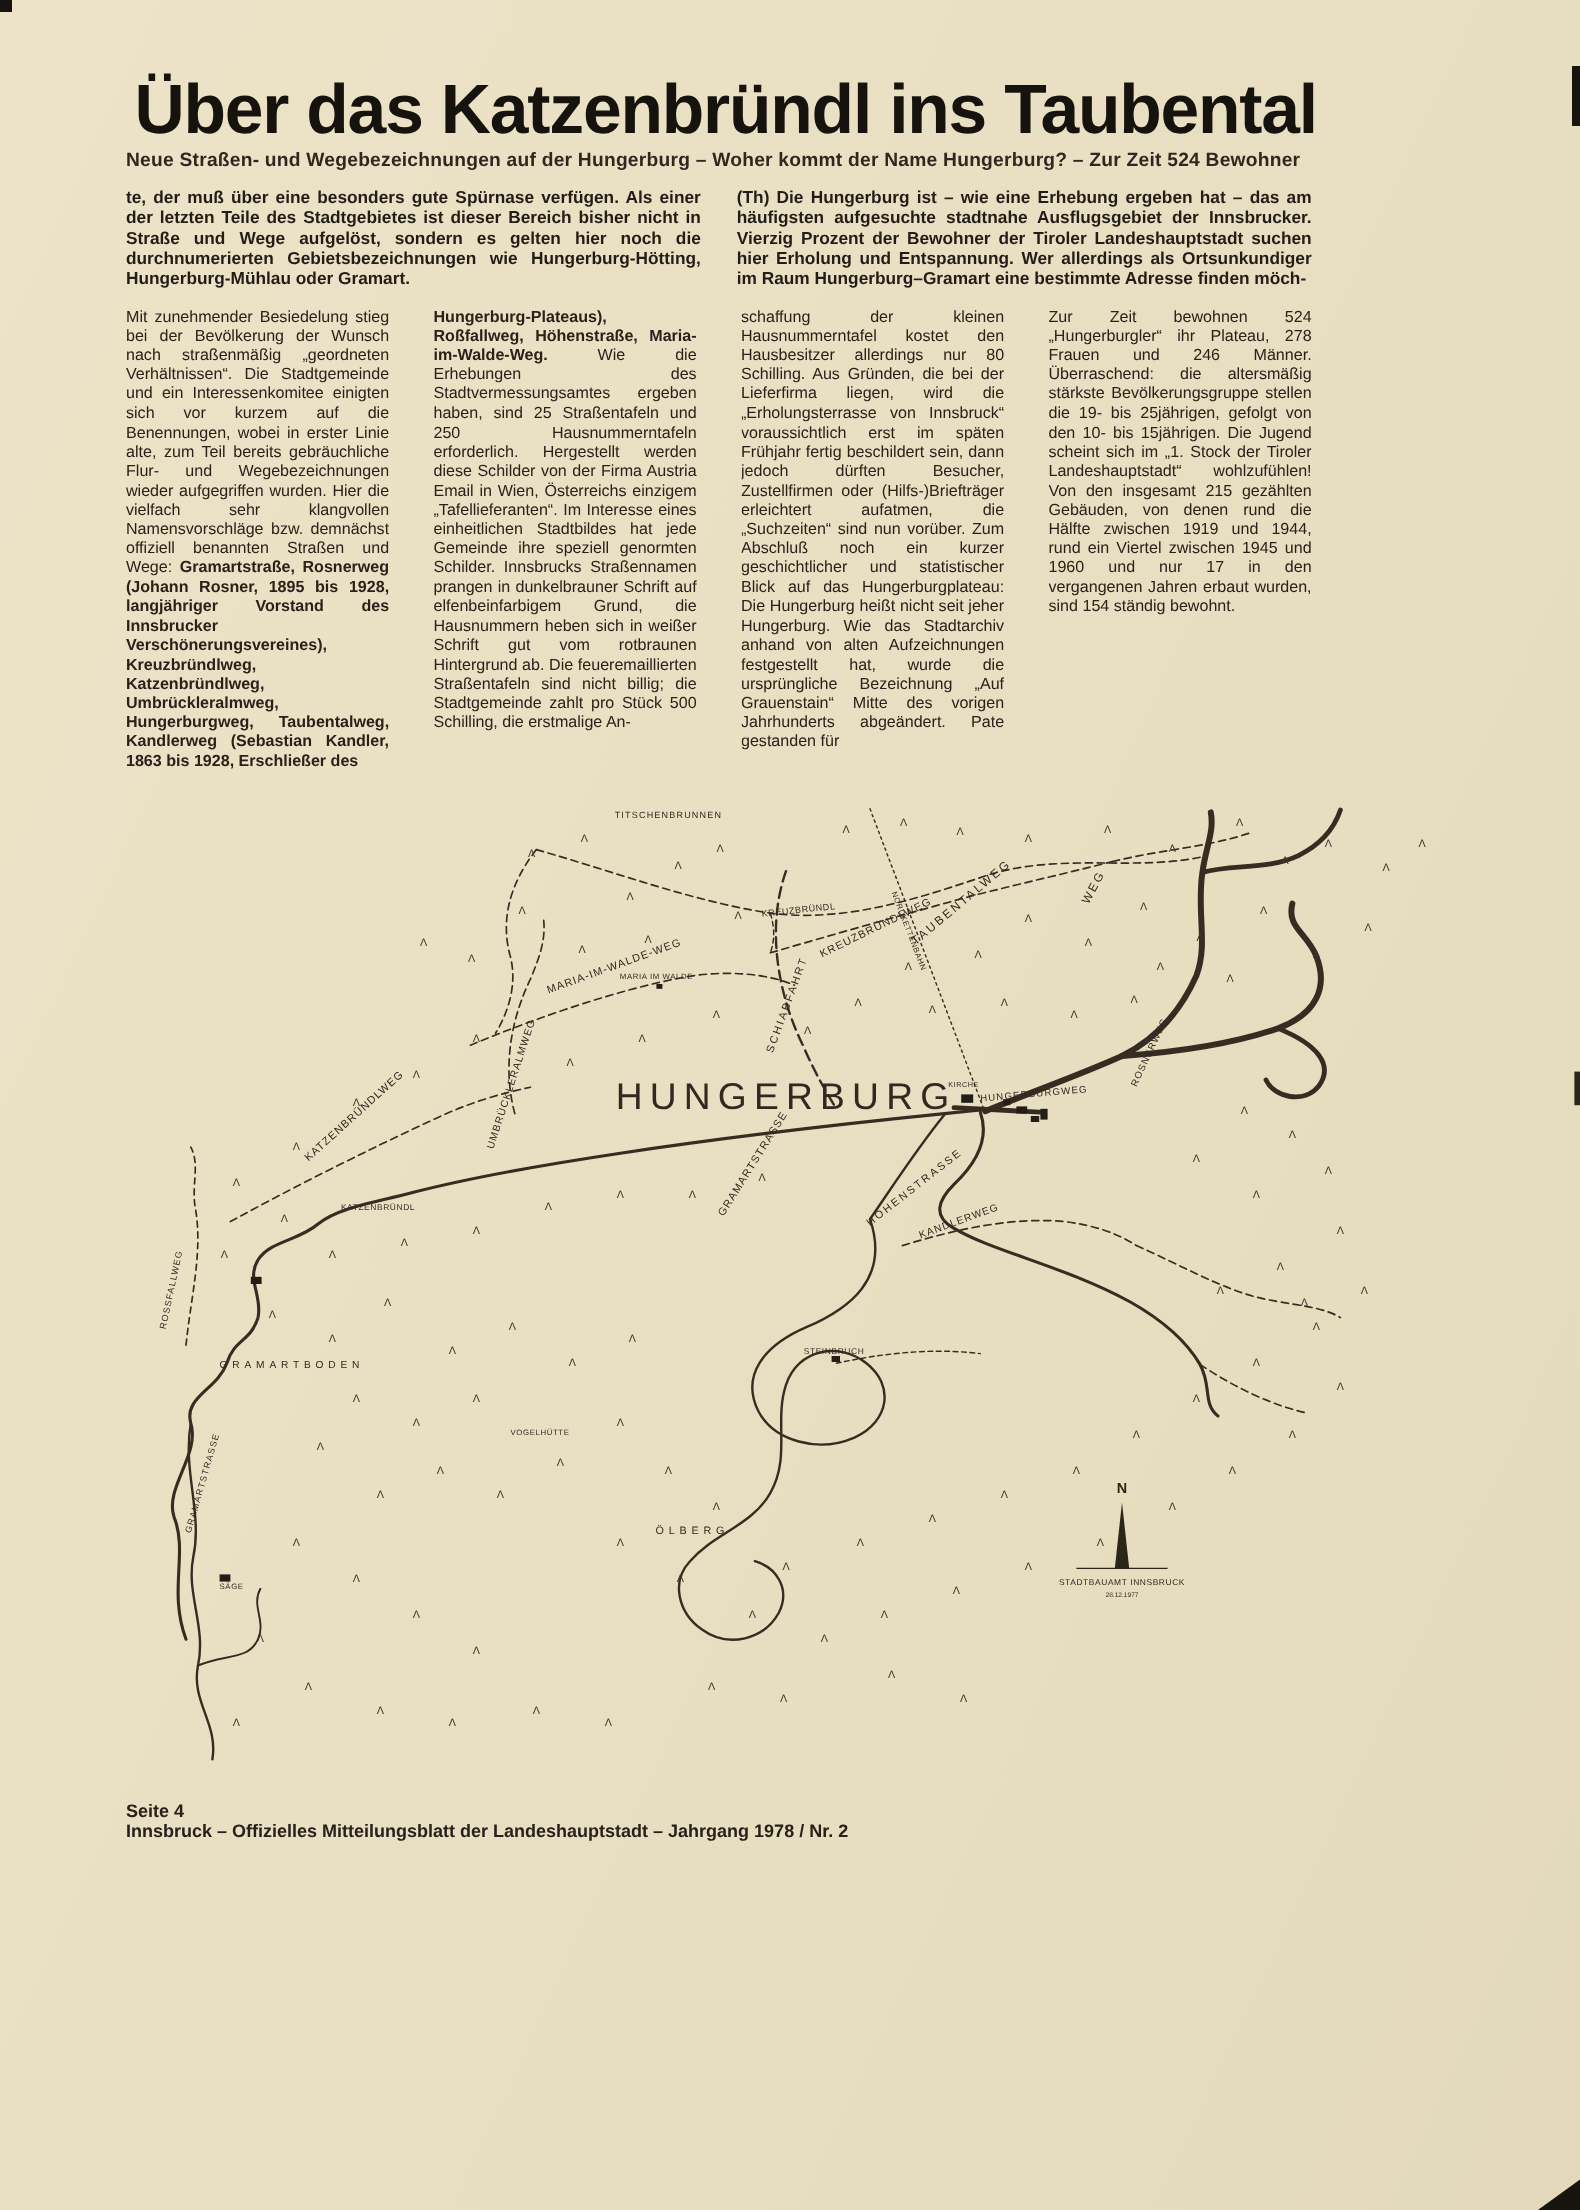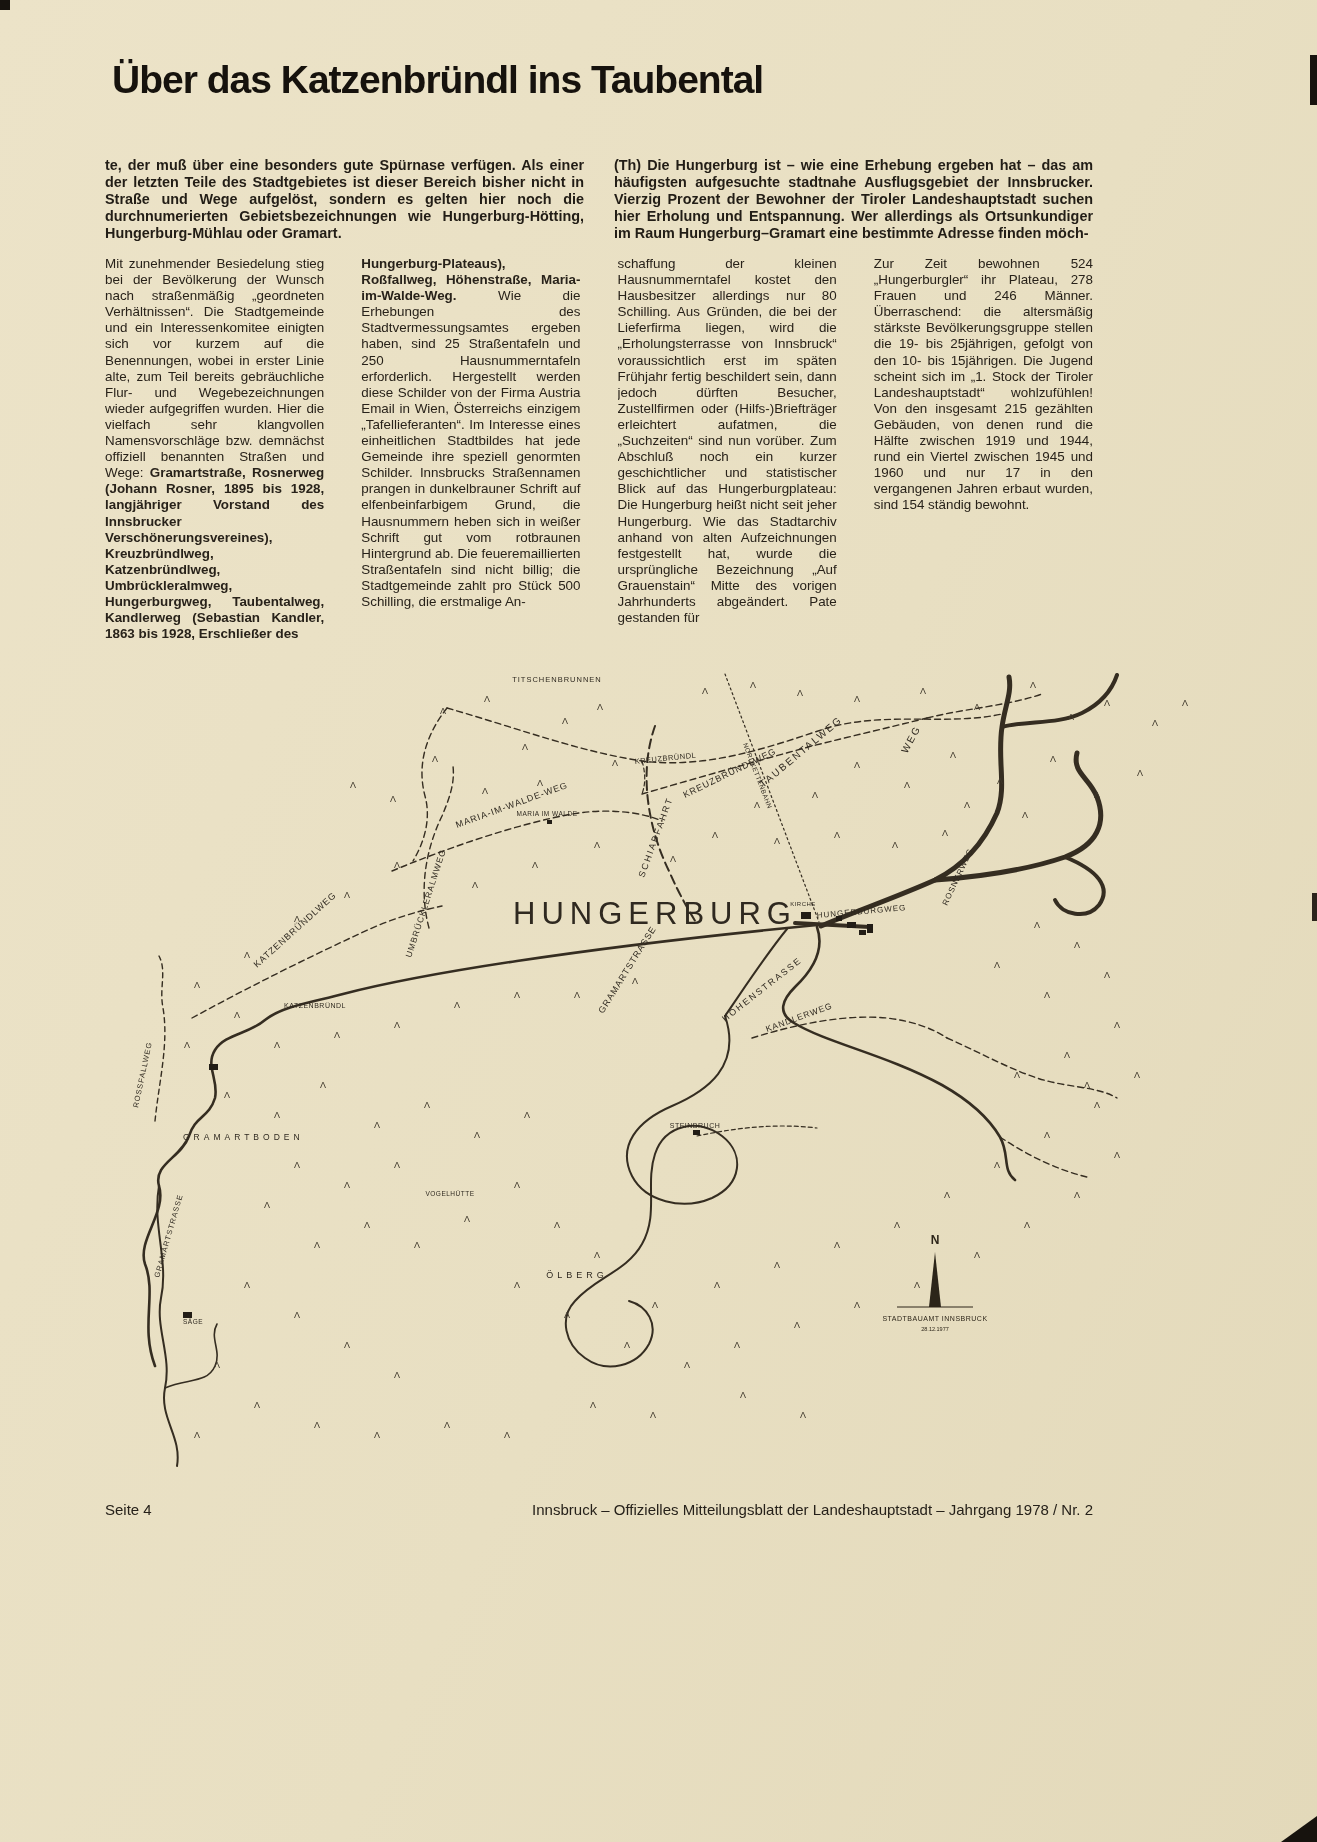--- a/index.html
+++ b/index.html
@@ -7,21 +7,21 @@
     position:relative;
     width:1317px;height:1842px;
     background:linear-gradient(115deg,#ece3c8 0%,#e8dfc2 55%,#e3d9ba 100%);
     font-family:"Liberation Sans",sans-serif;
     color:#26211a;
     overflow:hidden;
   }
   .headline{
     position:absolute;left:112px;top:58px;margin:0;
     width:1000px;
-    font-size:39px;font-weight:bold;letter-spacing:-1px;
+    font-size:58px;font-weight:bold;letter-spacing:-1px;
     color:#16120d;white-space:nowrap;
   }
   .subhead{
     position:absolute;left:105px;top:125px;width:988px;
     font-size:16px;font-weight:bold;color:#2e2820;letter-spacing:0.2px;
   }
   .lead{
     position:absolute;left:105px;top:157px;width:988px;
     display:flex;gap:30px;
     font-size:14.4px;font-weight:bold;line-height:17px;
@@ -42,40 +42,41 @@
   #map-roads path{fill:none;stroke:#352d21;stroke-linecap:round;stroke-linejoin:round;}
   #map-trees text{font-size:9px;fill:#3e372b;font-family:"Liberation Sans",sans-serif;}
   #map-labels text{fill:#2f2920;font-family:"Liberation Sans",sans-serif;}
   #map-buildings rect{fill:#221d16;}
   #north-arrow line{stroke:#2c2519;stroke-width:1;}
   #north-arrow polygon{fill:#2c2519;}
   #north-arrow text{fill:#2c2519;font-family:"Liberation Sans",sans-serif;}
   .footer{
     position:absolute;left:105px;top:1501px;width:988px;
     display:flex;justify-content:space-between;
-    font-size:15px;font-weight:normal;color:#26211a;
+    font-size:15px;font-weight:bold;color:#26211a;flex-direction:column;
   }
   .artifact{position:absolute;background:#17130e;}
   .a-tl{left:0;top:0;width:10px;height:10px;}
   .a-r1{right:0;top:55px;width:7px;height:50px;}
   .a-r2{right:0;top:893px;width:5px;height:28px;background:#2b241b;}
   .a-br{right:0;bottom:0;width:36px;height:26px;clip-path:polygon(100% 0,0 100%,100% 100%);}
 </style>
 </head>
 <body>
 
 <div class="page">
 
   <div class="artifact a-tl"></div>
   <div class="artifact a-r1"></div>
   <div class="artifact a-r2"></div>
   <div class="artifact a-br"></div>
 
   <h1 class="headline">Über das Katzenbründl ins Taubental</h1>
 
+  <div class="subhead">Neue Straßen- und Wegebezeichnungen auf der Hungerburg – Woher kommt der Name Hungerburg? – Zur Zeit 524 Bewohner</div>
 
   <div class="lead">
     <div class="lead-col">te, der muß über eine besonders gute Spürnase verfügen. Als einer der letzten Teile des Stadtgebietes ist dieser Bereich bisher nicht in Straße und Wege aufgelöst, sondern es gelten hier noch die durchnumerierten Gebietsbezeichnungen wie Hungerburg-Hötting, Hungerburg-Mühlau oder Gramart.</div>
     <div class="lead-col">(Th) Die Hungerburg ist – wie eine Erhebung ergeben hat – das am häufigsten aufgesuchte stadtnahe Ausflugsgebiet der Innsbrucker. Vierzig Prozent der Bewohner der Tiroler Landeshauptstadt suchen hier Erholung und Entspannung. Wer allerdings als Ortsunkundiger im Raum Hungerburg–Gramart eine bestimmte Adresse finden möch-</div>
   </div>
 
   <div class="body-cols">
     <div class="bcol">
         <p><span>Mit zunehmender Besiedelung stieg bei der Bevölkerung der Wunsch nach straßenmäßig „geordneten Verhältnissen“. Die Stadtgemeinde und ein Interessenkomitee einigten sich vor kurzem auf die Benennungen, wobei in erster Linie alte, zum Teil bereits gebräuchliche Flur- und Wegebezeichnungen wieder aufgegriffen wurden. Hier die vielfach sehr klangvollen Namensvorschläge bzw. demnächst offiziell benannten Straßen und Wege: </span><span class="b">Gramartstraße, Rosnerweg (Johann Rosner, 1895 bis 1928, langjähriger Vorstand des Innsbrucker Verschönerungsvereines), Kreuzbründlweg, Katzenbründlweg, Umbrückleralmweg, Hungerburgweg, Taubentalweg, Kandlerweg (Sebastian Kandler, 1863 bis 1928, Erschließer des</span></p>
       </div>

